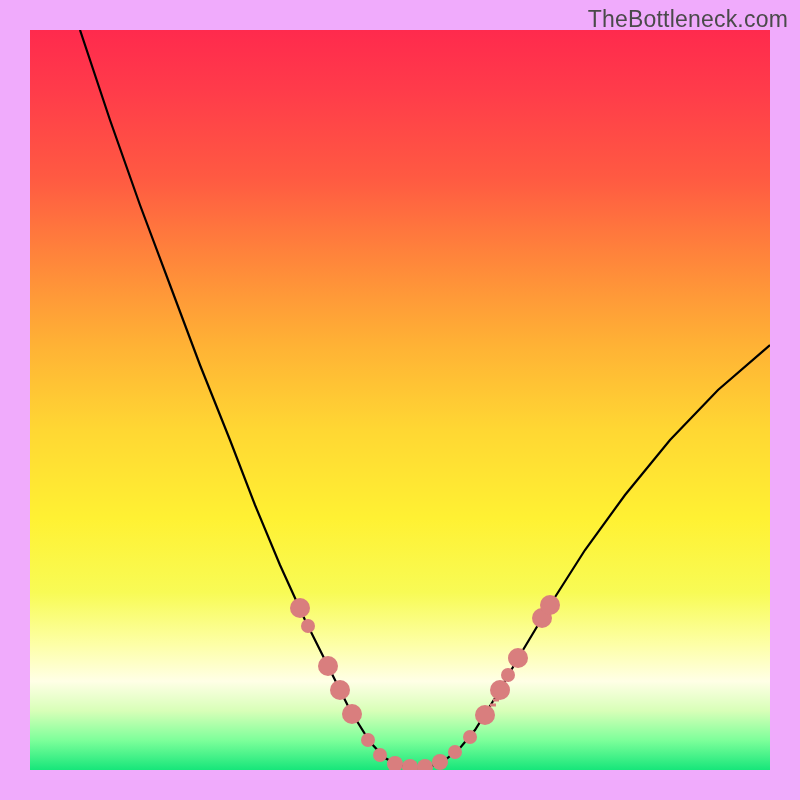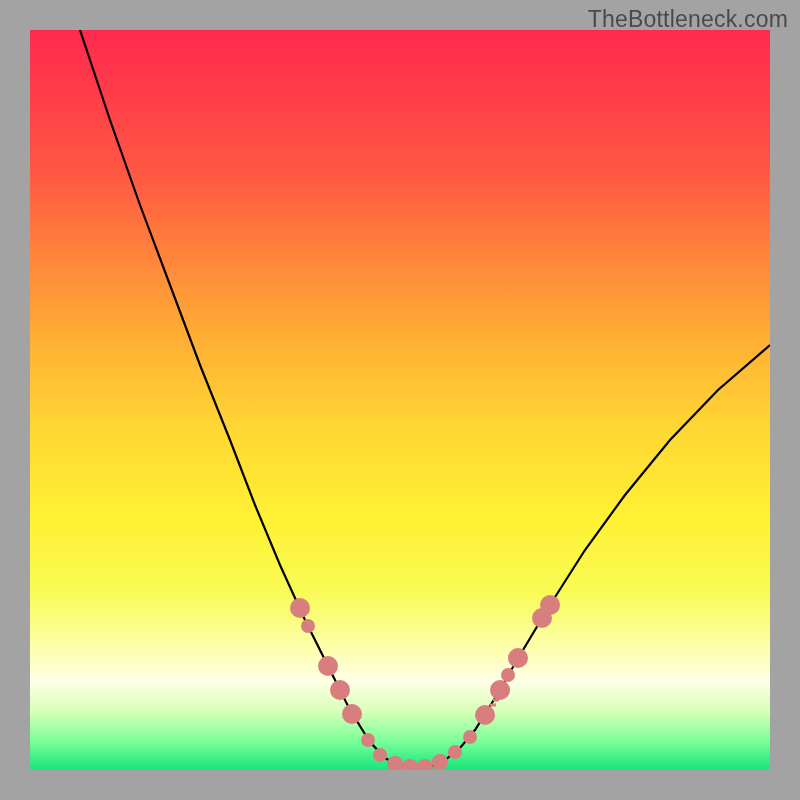--- a/index.html
+++ b/index.html
@@ -10,21 +10,21 @@
     overflow: hidden;
     background: #000;
     font-family: Arial, Helvetica, sans-serif;
   }
   .frame {
     position: absolute;
     left: 0;
     top: 0;
     width: 800px;
     height: 800px;
-    background: #a3a3a3;
+    background: #f0abfc;
   }
   .plot {
     position: absolute;
     left: 30px;
     top: 30px;
     width: 740px;
     height: 740px;
     overflow: hidden;
   }
   .gradient {

